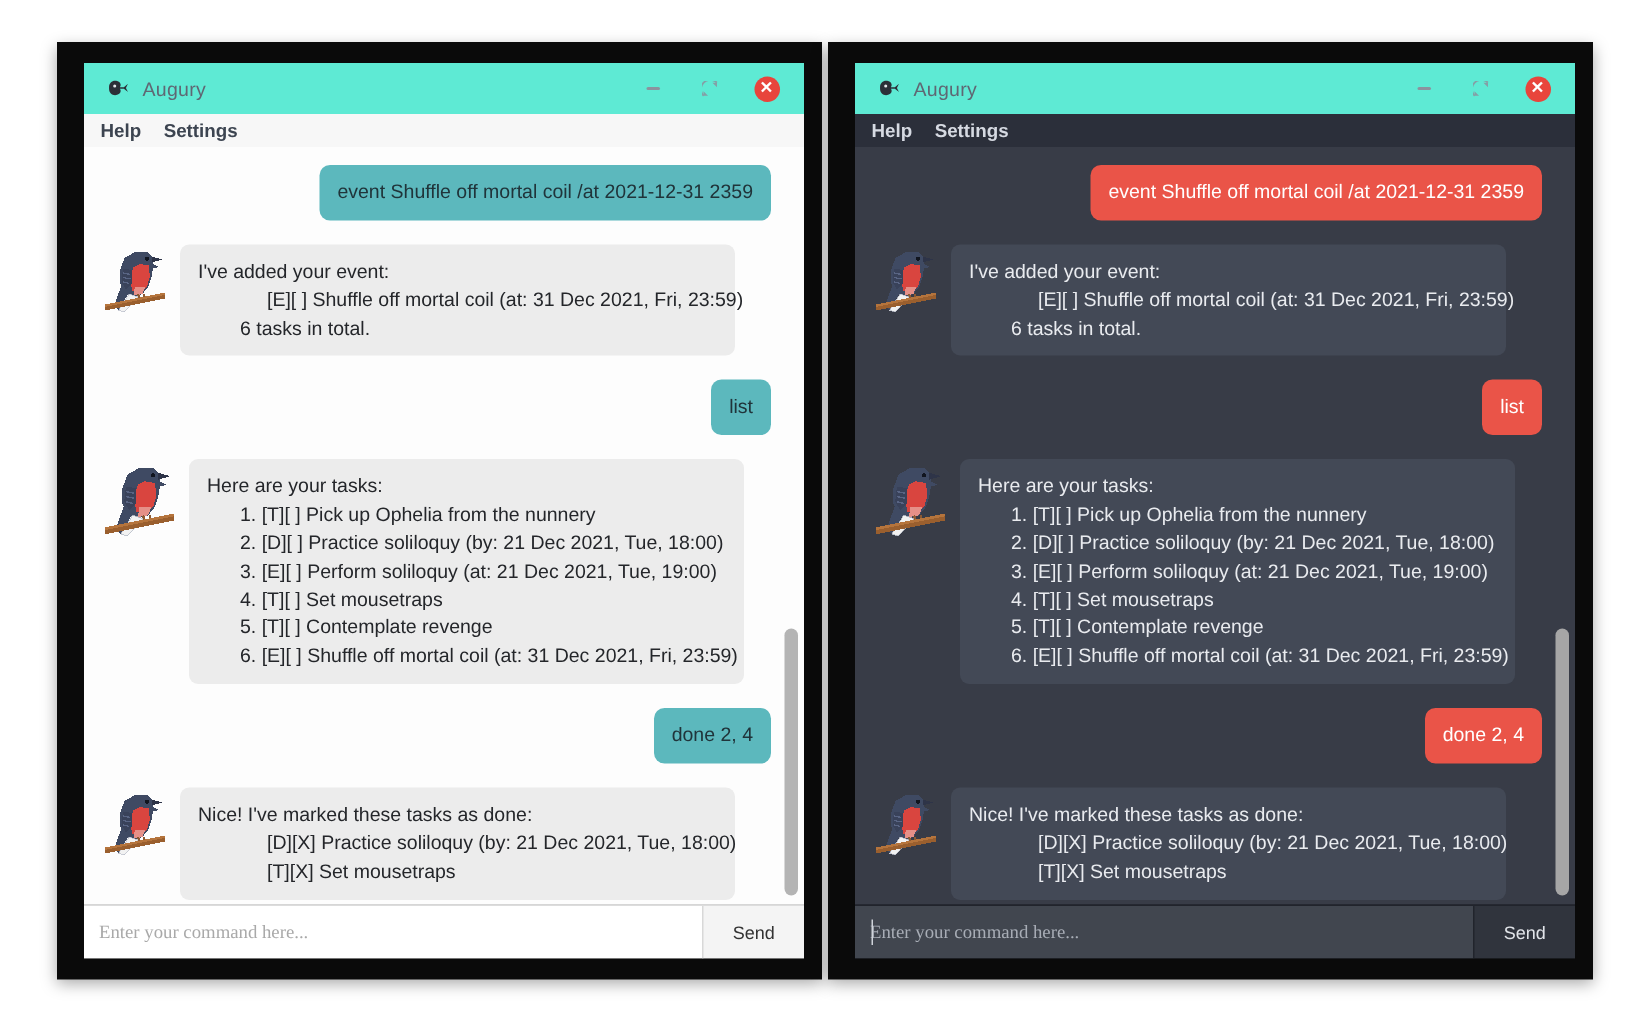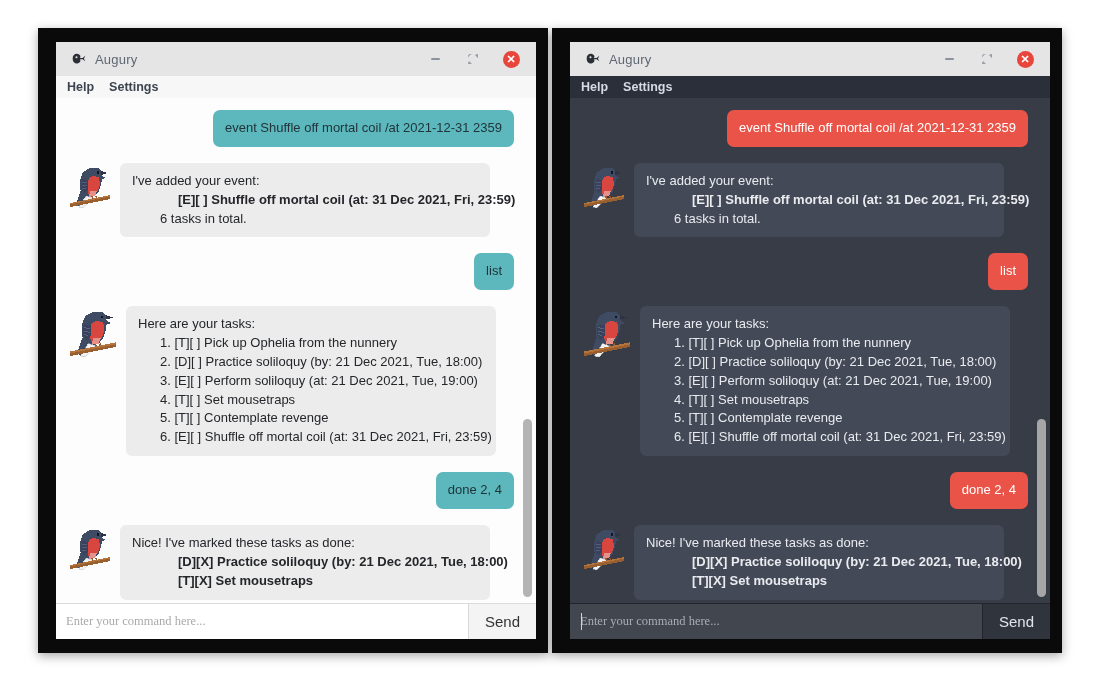--- a/index.html
+++ b/index.html
@@ -35,21 +35,21 @@
     width: 480px;
     height: 597px;
     display: flex;
     flex-direction: column;
     overflow: hidden;
   }
 
   
   .titlebar {
     height: 34px;
-    background: #e5e5e5;
+    background: #5eead4;
     display: flex;
     align-items: center;
     padding: 0 6px 0 14px;
     flex: 0 0 auto;
   }
   .app-logo {
     width: 18px; height: 18px;
     flex: 0 0 auto;
     display: flex; align-items: center; justify-content: center;
     margin-right: 7px;
@@ -125,21 +125,21 @@
     font-size: 13px;
     line-height: 1.45;
     max-width: 370px;
     box-sizing: border-box;
     white-space: pre-wrap;
   }
   .bubble.user-bubble { border-radius: 7px; }
   .bubble.bot-bubble  { border-radius: 6px; }
 
   .bline { display: block; white-space: pre; }
-  .indent1 { padding-left: 46px; font-weight: bold; }
+  .indent1 { padding-left: 46px; }
   .indent2 { padding-left: 28px; }
   .indent-list { padding-left: 22px; }
 
   
   .scrollbar {
     position: absolute;
     right: 4px;
     top: 100px;
     bottom: 4px;
     width: 9px;
@@ -166,21 +166,21 @@
     padding: 0 10px;
     font-size: 12.5px;
     font-family: Liberation Serif, serif;
   }
   .sendbtn {
     flex: 0 0 auto;
     width: 68px;
     display: flex;
     align-items: center;
     justify-content: center;
-    font-size: 15px;
+    font-size: 12px;
     cursor: pointer;
     border: none;
     font-family: "Liberation Sans", sans-serif;
   }
 
   
   .light .menubar { background: #f7f7f7; color: #3c4450; }
   .light .chatwrap { background: #fdfdfd; }
   .light .chat { background: #fdfdfd; }
   .light .bubble.user-bubble { background: #5cb8bd; color: #20343a; }

